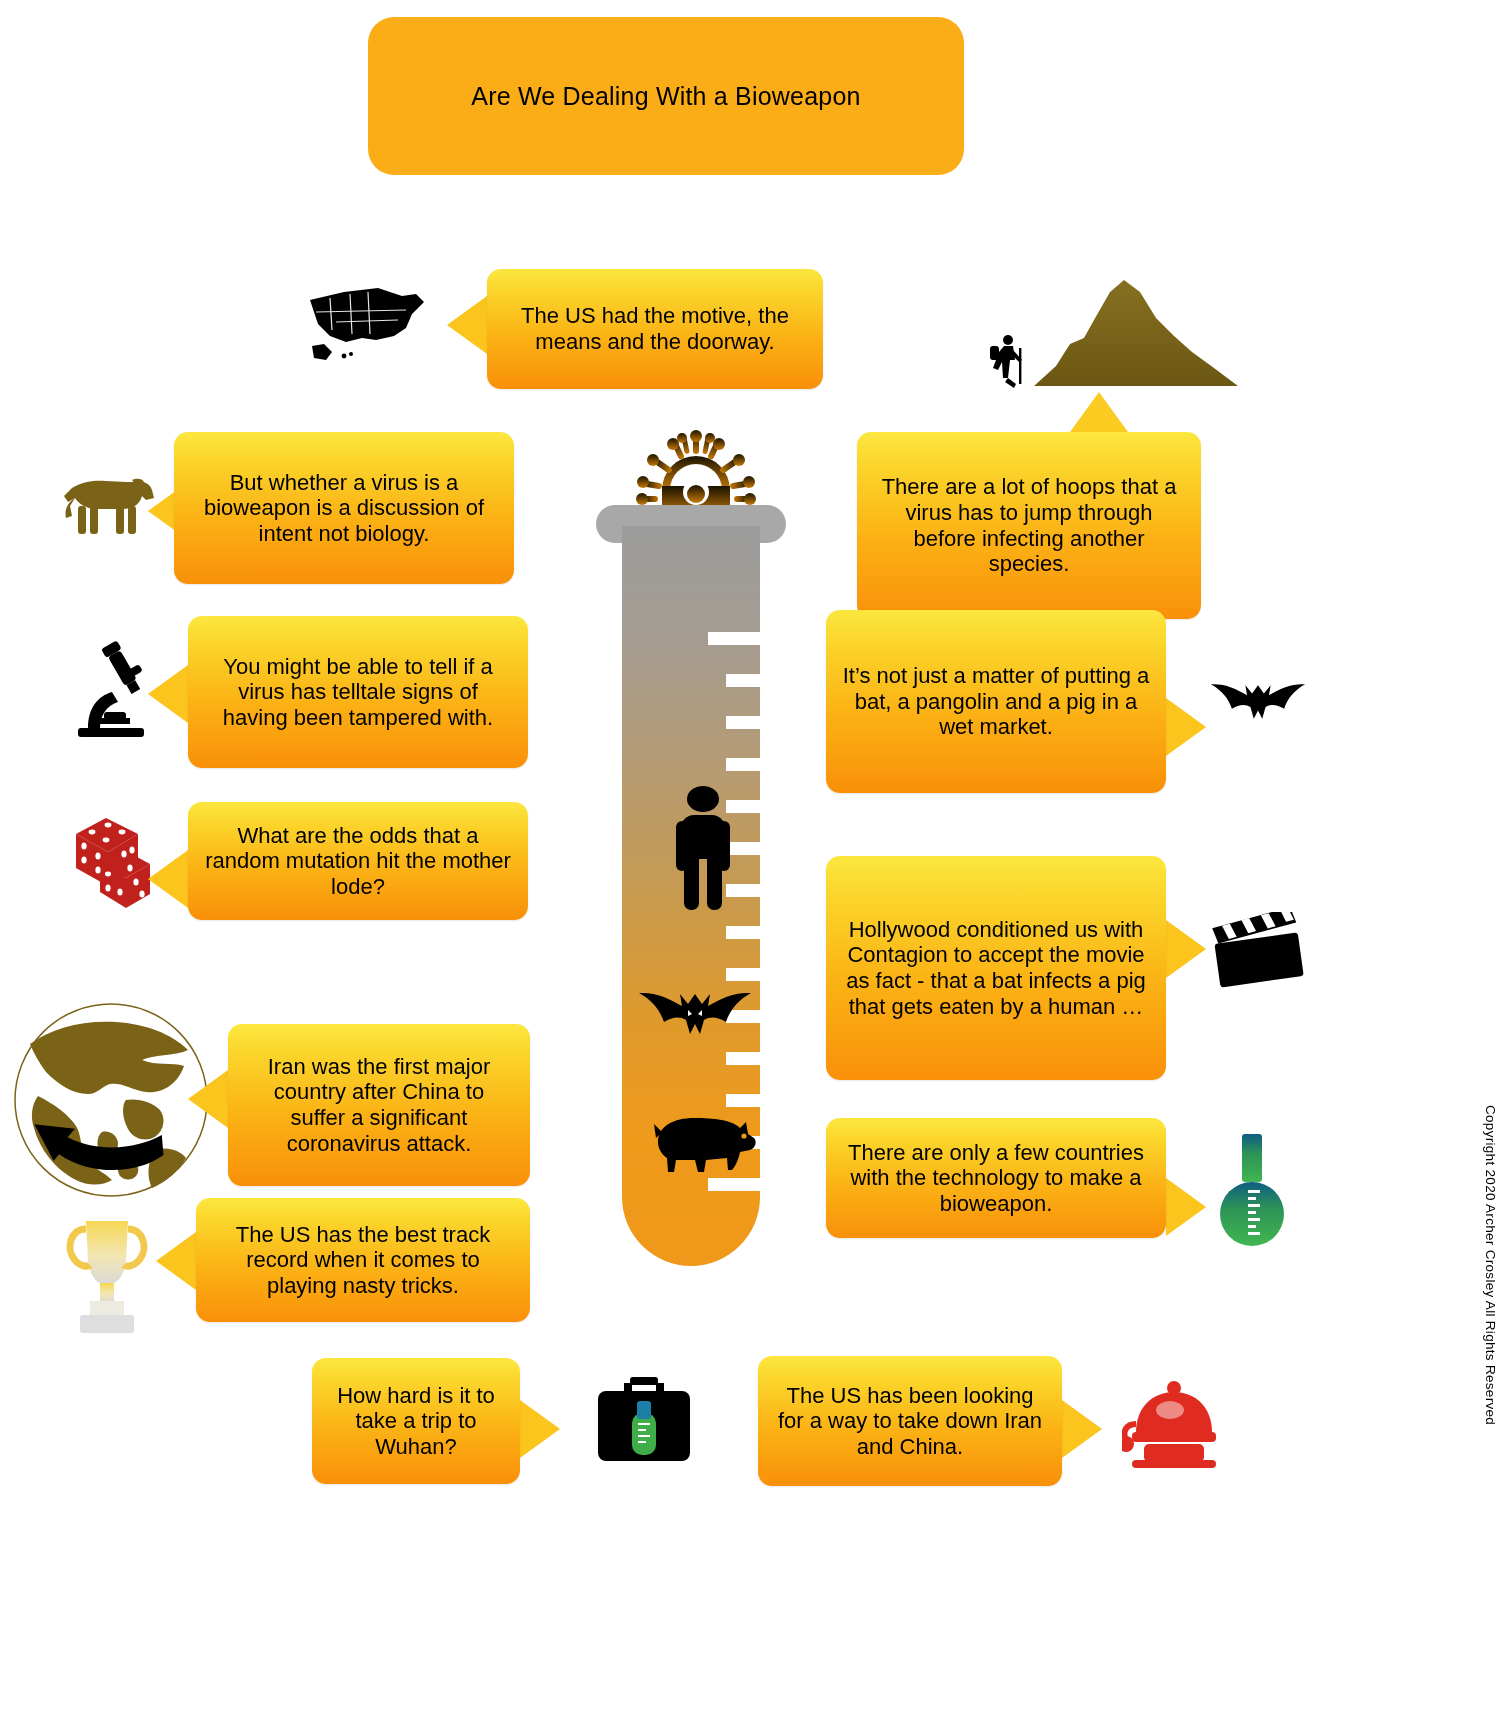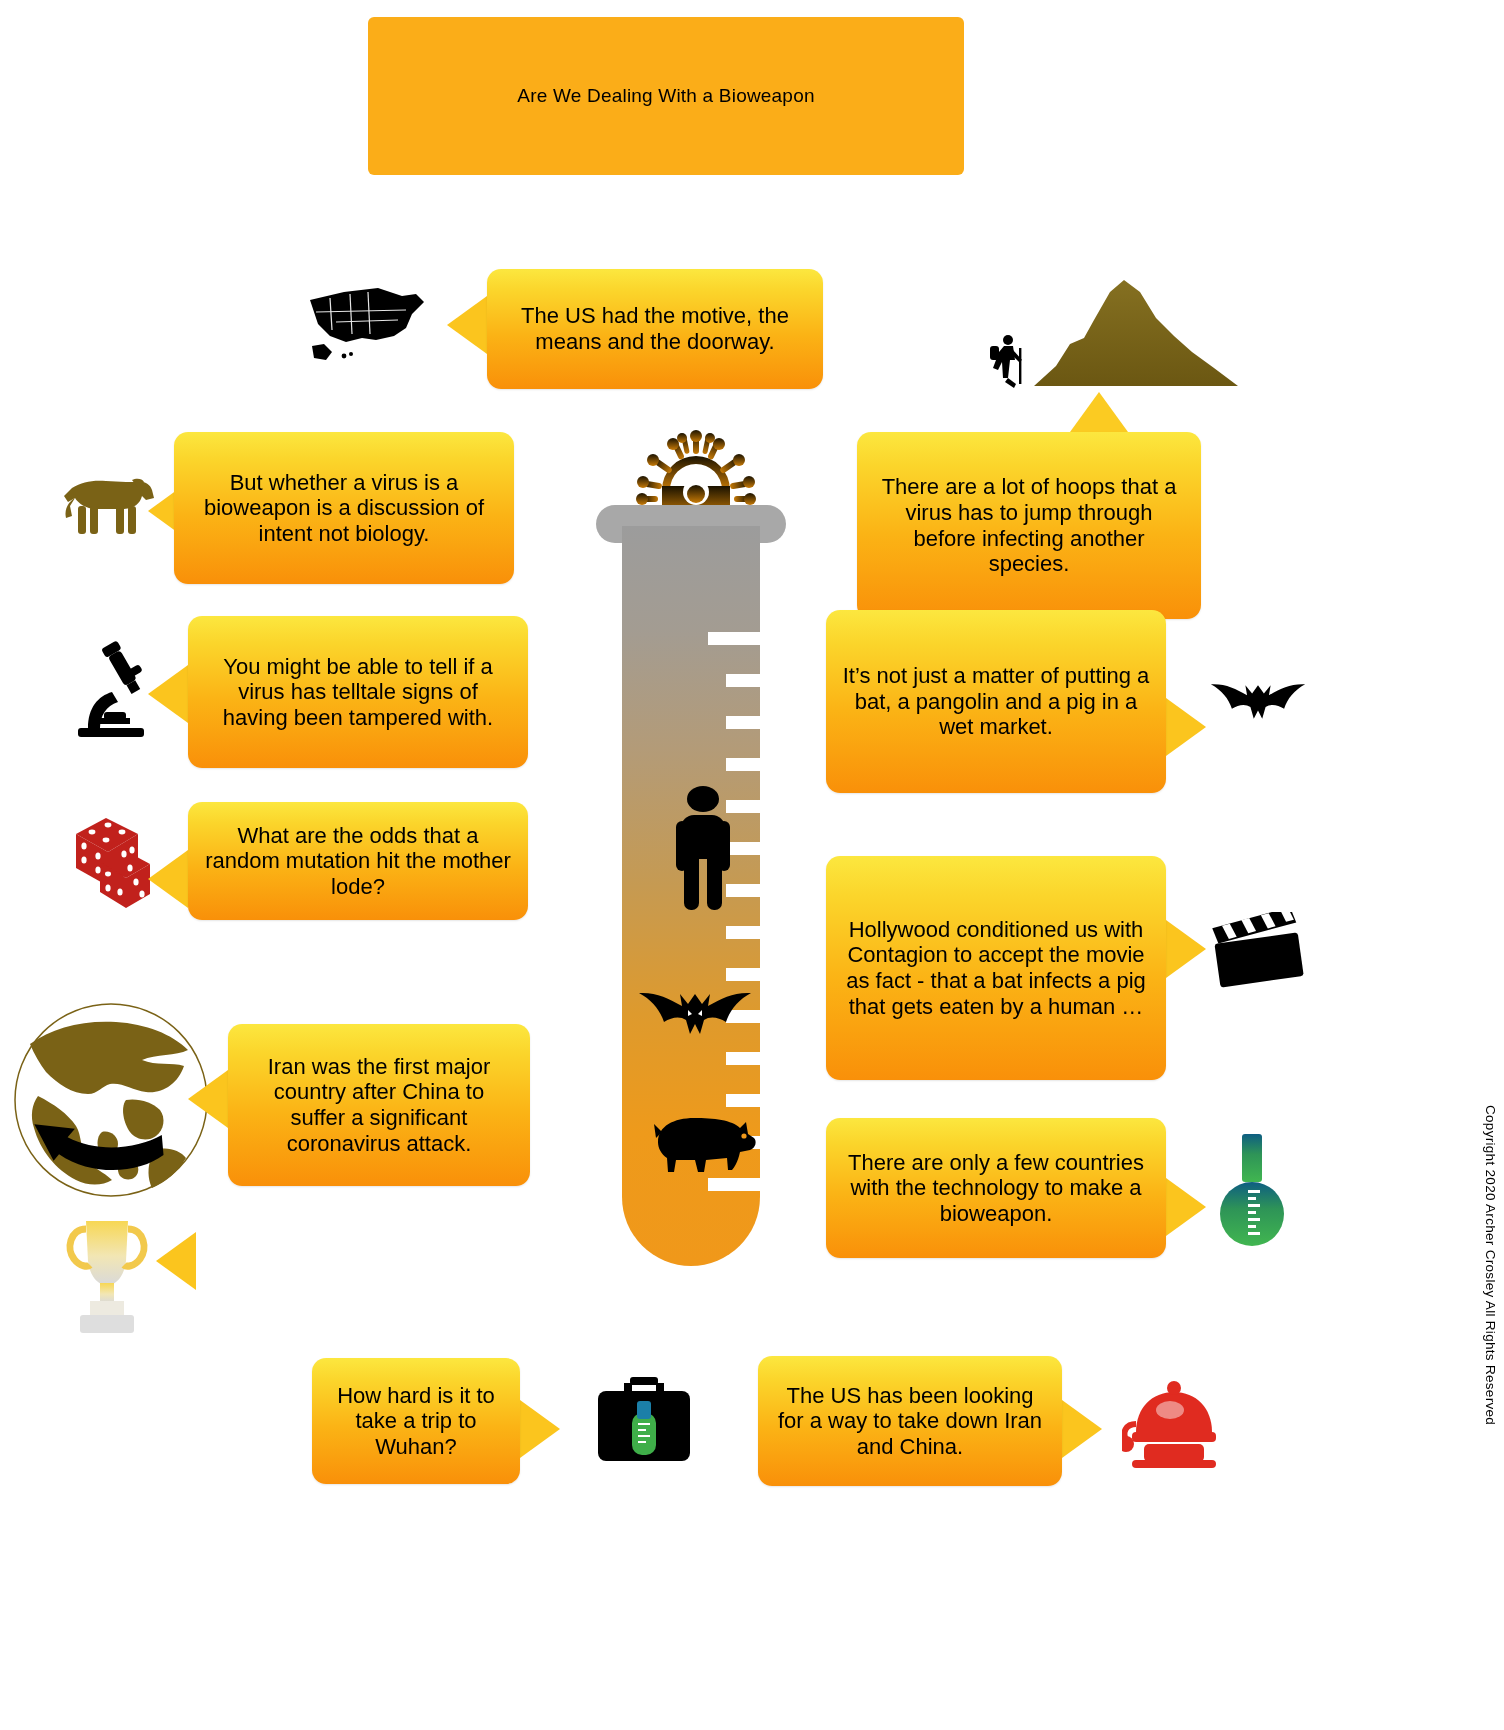--- a/index.html
+++ b/index.html
@@ -10,24 +10,24 @@
     overflow: hidden;
   }
   #stage { position: relative; width: 1504px; height: 1730px; }
 
   
   .title-banner {
     position: absolute;
     left: 368px; top: 17px;
     width: 596px; height: 158px;
     background: #FBAD18;
-    border-radius: 6px;
+    border-radius: 26px;
     display: flex; align-items: center; justify-content: center;
     color: #000;
-    font-size: 19px;
+    font-size: 25px;
     letter-spacing: .2px;
   }
 
   
   .bubble {
     position: absolute;
     border-radius: 14px;
     background: linear-gradient(180deg, #FCE73F 0%, #FBD52B 18%, #FBB315 55%, #F99009 100%);
     color: #000;
     display: flex; align-items: center; justify-content: center;
@@ -394,25 +394,28 @@
   <div class="bubble" style="left:826px; top:856px; width:340px; height:224px;">
     <span class="txt">Hollywood conditioned us with Contagion to accept the movie as fact - that a bat infects a pig that gets eaten by a human …</span>
   </div>
 
   <div class="tail tail-left" style="left:188px; top:1070px;"></div>
   <div class="bubble" style="left:228px; top:1010px; width:302px; height:162px;margin-top:14px;">
     <span class="txt">Iran was the first major country after China  to suffer a significant coronavirus attack.</span>
   </div>
 
   <div class="tail tail-right" style="left:1166px; top:1178px;"></div>
-  <div class="bubble" style="left:826px; top:1118px; width:340px; height:140px;">
+  <div class="bubble" style="left:826px; top:1118px; width:340px; height:120px;">
     <span class="txt">There are only a few countries with the technology to make a bioweapon.</span>
   </div>
 
   <div class="tail tail-left" style="left:156px; top:1232px;"></div>
+  <div class="bubble" style="left:196px; top:1198px; width:334px; height:124px;">
+    <span class="txt">The US has the best track record when it comes to playing nasty tricks.</span>
+  </div>
 
   <div class="tail tail-right" style="left:520px; top:1400px;"></div>
   <div class="bubble" style="left:312px; top:1358px; width:208px; height:126px;">
     <span class="txt">How hard is it to take a trip to Wuhan?</span>
   </div>
 
   <div class="tail tail-right" style="left:1062px; top:1400px;"></div>
   <div class="bubble" style="left:758px; top:1356px; width:304px; height:130px;">
     <span class="txt">The US has been looking for a way to take down Iran and China.</span>
   </div>

